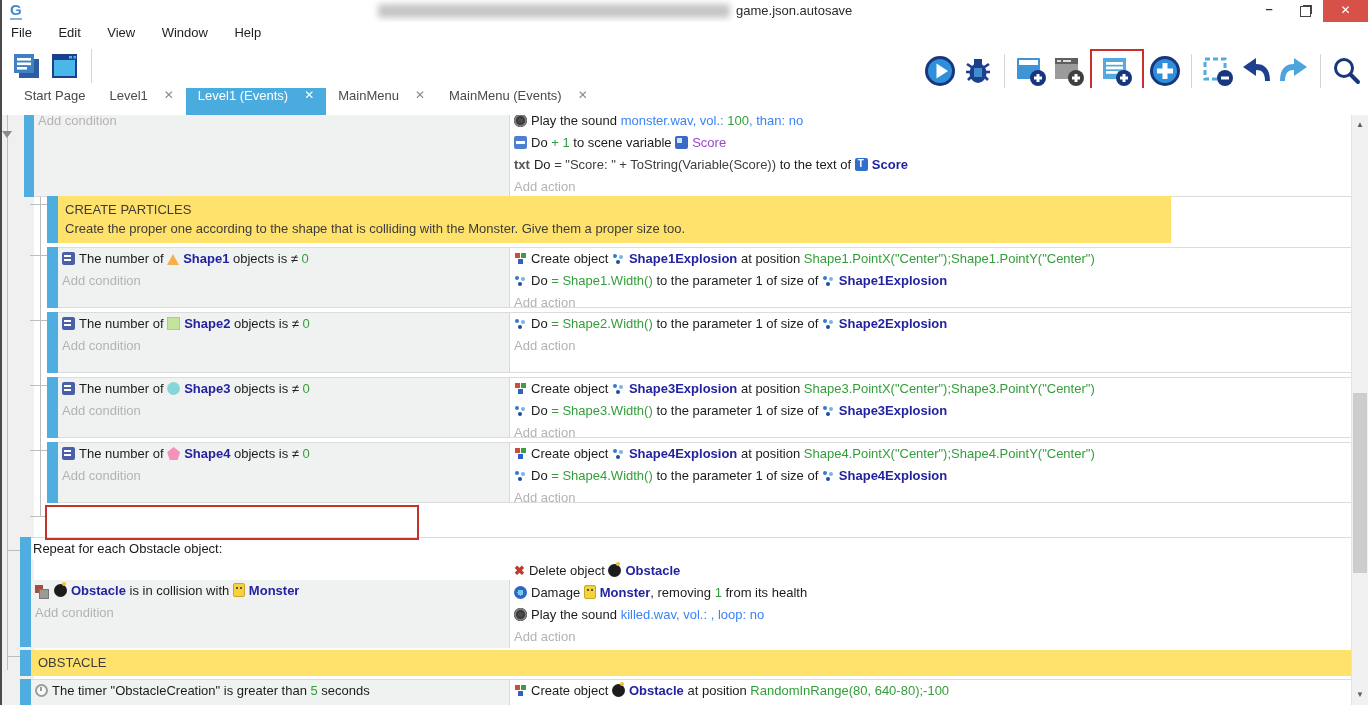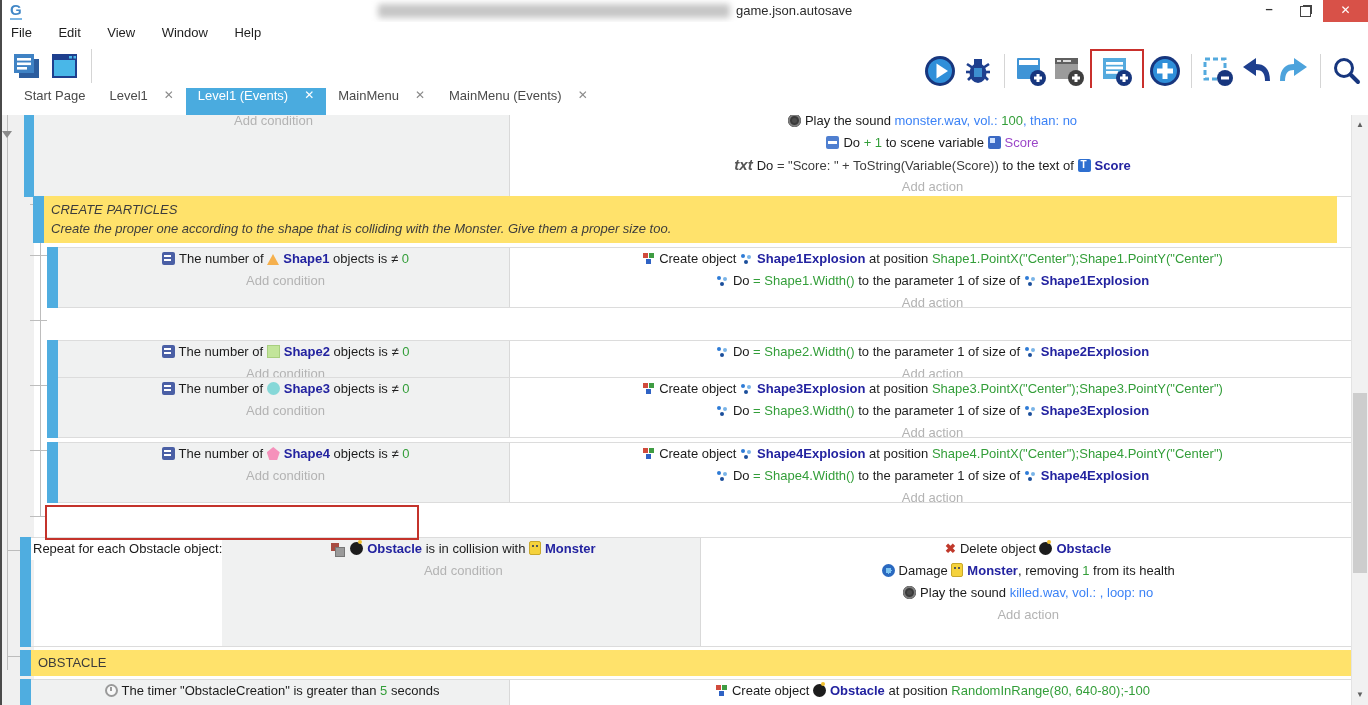--- a/index.html
+++ b/index.html
@@ -46,41 +46,41 @@
   .gutter{position:absolute;left:0;top:0;width:34px;height:590px;background:#f0f0f0;}
   .tline{position:absolute;background:#bdbdbd;}
   .collapse-tri{position:absolute;left:2px;top:16px;width:0;height:0;
        border-left:5px solid transparent;border-right:5px solid transparent;border-top:7px solid #8a8a8a;}
 
   .event{position:absolute;display:flex;}
   .bar{background:#4fade0;flex:none;}
   .cells{flex:1;display:flex;border-top:1px solid #dcdcdc;border-bottom:1px solid #dcdcdc;}
   .cond{background:#f0f1f1;border-right:1px solid #d9d9d9;flex:none;overflow:hidden;}
   .act{background:#fff;flex:1;overflow:hidden;}
-  .line{height:22px;line-height:22px;font-size:13px;white-space:nowrap;padding-left:4px;overflow:hidden;text-align:center;}
+  .line{height:22px;line-height:22px;font-size:13px;white-space:nowrap;padding-left:4px;overflow:hidden;}
   .ph{color:#b3b3b3;}
   .k{color:#1c1c1c;} .g{color:#339e39;} .p{color:#3b82f6;} .dk{color:#3d3d3d;}
   .obj{color:#2323a0;font-weight:bold;} .pur{color:#9b46c8;}
 
   .comment{position:absolute;display:flex;}
   .cbody{flex:1;background:#ffe26b;color:#3c3c3c;font-size:13px;padding-left:7px;overflow:hidden;}
   .cbody.dark{background:#e3c94f;}
   .cbody .cl{line-height:19px;}
   .sel-box{position:absolute;left:45px;top:390px;width:370px;height:31px;border:2px solid #c4332b;z-index:10;}
 
   .rep-header{height:22px;line-height:22px;font-size:13px;background:#fff;padding-left:2px;}
 
   
   .ic{display:inline-block;width:13px;height:13px;vertical-align:-2px;margin-right:4px;position:relative;}
   .ic-sound{border-radius:50%;background:#4c4c4c;box-shadow:inset 0 0 0 2px #7d7d7d,inset 0 0 0 4px #3a3a3a;}
   .ic-var{background:#4f7fd0;border-radius:2px;}
   .ic-var::after{content:"";position:absolute;left:2px;top:5px;width:9px;height:3px;background:#fff;}
   .ic-svar{background:#3b69c4;border-radius:2px;}
   .ic-svar::after{content:"";position:absolute;left:2px;top:2px;width:5px;height:5px;background:#cfe2ff;}
-  .ic-txt{font-style:italic;font-weight:bold;color:#555;font-size:15px;margin-right:4px;}
+  .ic-txt{font-weight:bold;color:#555;font-size:13px;margin-right:4px;}
   .ic-count{background:#4a5fa5;border-radius:2px;}
   .ic-count::after{content:"";position:absolute;left:2px;top:3px;width:7px;height:2px;background:#fff;box-shadow:0 4px 0 #fff;}
   .ic-tri{width:0;height:0;background:none;border-left:6.5px solid transparent;border-right:6.5px solid transparent;
           border-bottom:11px solid #f5b04d;}
   .ic-sq{background:#c2e59a;border:1px solid #a8cf7f;width:11px;height:11px;}
   .ic-cir{background:#86d8d8;border-radius:50%;}
   .ic-pent{background:#f591bb;clip-path:polygon(50% 0,100% 40%,80% 100%,20% 100%,0 40%);}
   .ic-create::before{content:"";position:absolute;left:1px;top:1px;width:5px;height:5px;background:#d14b3c;
           box-shadow:6px 0 0 #3f9c43,3px 6px 0 #2f62c4;}
   .ic-part::before{content:"";position:absolute;left:1px;top:2px;width:4px;height:4px;border-radius:50%;background:#2e7bd6;
@@ -286,21 +286,21 @@
         </div>
         <div class="act">
           <div class="line"><span class="ic ic-sound"></span><span class="k">Play the sound </span><span class="p">monster.wav, vol.: </span><span class="g">100</span><span class="p">, than: no</span></div>
           <div class="line"><span class="ic ic-var"></span><span class="k">Do </span><span class="g">+ 1</span><span class="k"> to scene variable </span><span class="ic ic-svar"></span><span class="pur">Score</span></div>
           <div class="line"><span class="ic-txt">txt</span><span class="k">Do </span><span class="dk">= "Score: " + ToString(Variable(Score))</span><span class="k"> to the text of </span><span class="ic ic-tobj"></span><span class="obj">Score</span></div>
           <div class="line ph">Add action</div>
         </div>
       </div>
     </div>
 
-    <div class="comment" style="left:33px;top:81px;width:1304px;height:47px;font-style:italic;">
+    <div class="comment" style="left:47px;top:81px;width:1124px;height:47px;">
       <div class="bar" style="width:11px;"></div>
       <div class="cbody" style="padding-top:4px;">
         <div class="cl">CREATE PARTICLES</div>
         <div class="cl">Create the proper one according to the shape that is colliding with the Monster. Give them a proper size too.</div>
       </div>
     </div>
 
     <div class="event" style="left:47px;top:132px;width:1304px;height:61px;">
       <div class="bar" style="width:11px;"></div>
       <div class="cells">
@@ -309,21 +309,21 @@
           <div class="line ph">Add condition</div>
         </div>
         <div class="act">
           <div class="line"><span class="ic ic-create"></span><span class="k">Create object </span><span class="ic ic-part"></span><span class="obj">Shape1Explosion</span><span class="k"> at position </span><span class="g">Shape1.PointX("Center");Shape1.PointY("Center")</span></div>
           <div class="line"><span class="ic ic-part"></span><span class="k">Do </span><span class="g">= Shape1.Width()</span><span class="k"> to the parameter 1 of size of </span><span class="ic ic-part"></span><span class="obj">Shape1Explosion</span></div>
           <div class="line ph">Add action</div>
         </div>
       </div>
     </div>
 
-    <div class="event" style="left:47px;top:197px;width:1304px;height:61px;margin-top:28px;">
+    <div class="event" style="left:47px;top:197px;width:1304px;height:61px;">
       <div class="bar" style="width:11px;"></div>
       <div class="cells">
         <div class="cond" style="width:451px;">
           <div class="line"><span class="ic ic-count"></span><span class="k">The number of </span><span class="ic ic-sq"></span><span class="obj">Shape2</span><span class="k"> objects is ≠ </span><span class="g">0</span></div>
           <div class="line ph">Add condition</div>
         </div>
         <div class="act">
           <div class="line"><span class="ic ic-part"></span><span class="k">Do </span><span class="g">= Shape2.Width()</span><span class="k"> to the parameter 1 of size of </span><span class="ic ic-part"></span><span class="obj">Shape2Explosion</span></div>
           <div class="line ph">Add action</div>
         </div>
@@ -357,24 +357,24 @@
           <div class="line"><span class="ic ic-part"></span><span class="k">Do </span><span class="g">= Shape4.Width()</span><span class="k"> to the parameter 1 of size of </span><span class="ic ic-part"></span><span class="obj">Shape4Explosion</span></div>
           <div class="line ph">Add action</div>
         </div>
       </div>
     </div>
 
     <div class="sel-box"></div>
 
     <div class="event" style="left:20px;top:422px;width:1331px;height:110px;">
       <div class="bar" style="width:11px;"></div>
-      <div style="flex:1;display:flex;flex-direction:row;border-top:1px solid #dcdcdc;border-bottom:1px solid #dcdcdc;">
+      <div style="flex:1;display:flex;flex-direction:column;border-top:1px solid #dcdcdc;border-bottom:1px solid #dcdcdc;">
         <div class="rep-header">Repeat for each Obstacle object:</div>
         <div style="flex:1;display:flex;">
-          <div class="cond" style="width:478px;">
+          <div class="cond" style="width:478px;margin-top:20px;">
             <div class="line"><span class="ic ic-coll"></span><span class="ic ic-bomb"></span><span class="obj">Obstacle</span><span class="k"> is in collision with </span><span class="ic ic-mon"></span><span class="obj">Monster</span></div>
             <div class="line ph">Add condition</div>
           </div>
           <div class="act">
             <div class="line"><span class="ic-x">✖</span><span class="k">Delete object </span><span class="ic ic-bomb"></span><span class="obj">Obstacle</span></div>
             <div class="line"><span class="ic ic-dmg"></span><span class="k">Damage </span><span class="ic ic-mon"></span><span class="obj">Monster</span><span class="k">, removing </span><span class="g">1</span><span class="k"> from its health</span></div>
             <div class="line"><span class="ic ic-sound"></span><span class="k">Play the sound </span><span class="p">killed.wav, vol.: , loop: no</span></div>
             <div class="line ph">Add action</div>
           </div>
         </div>

